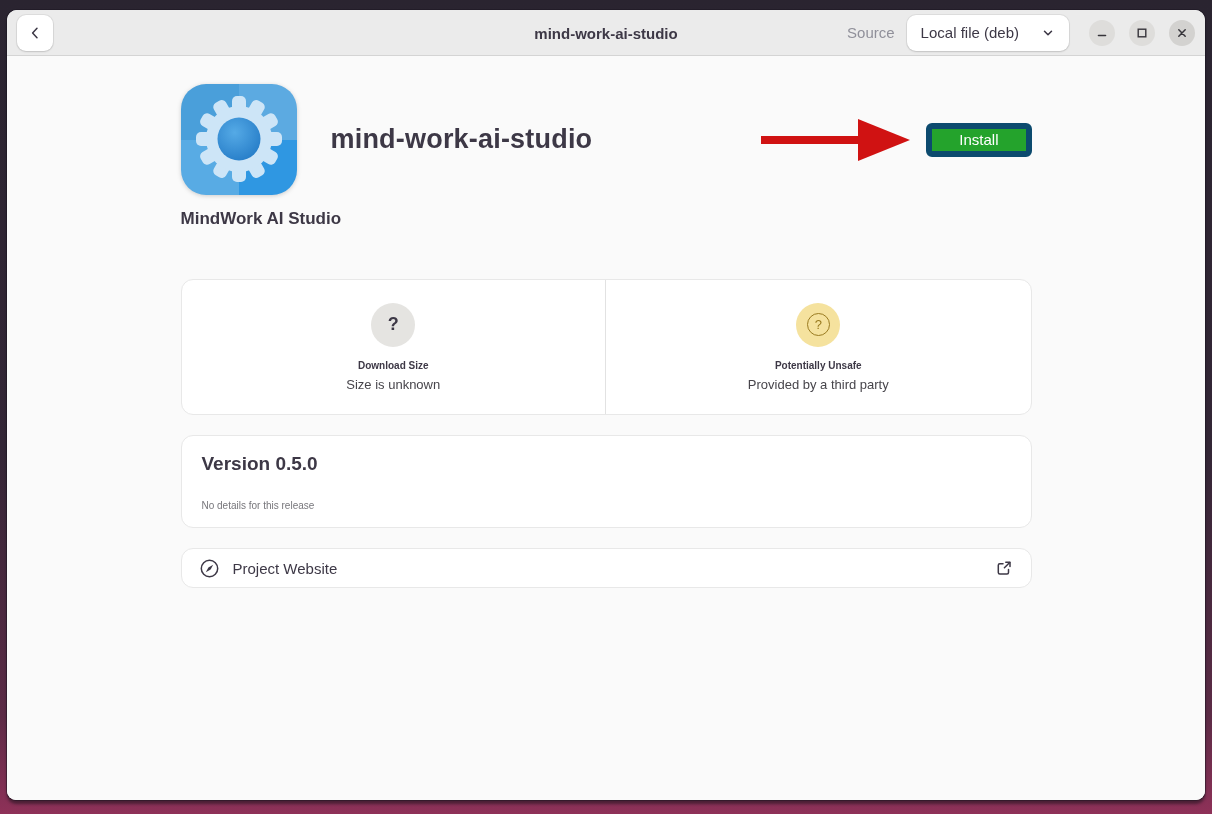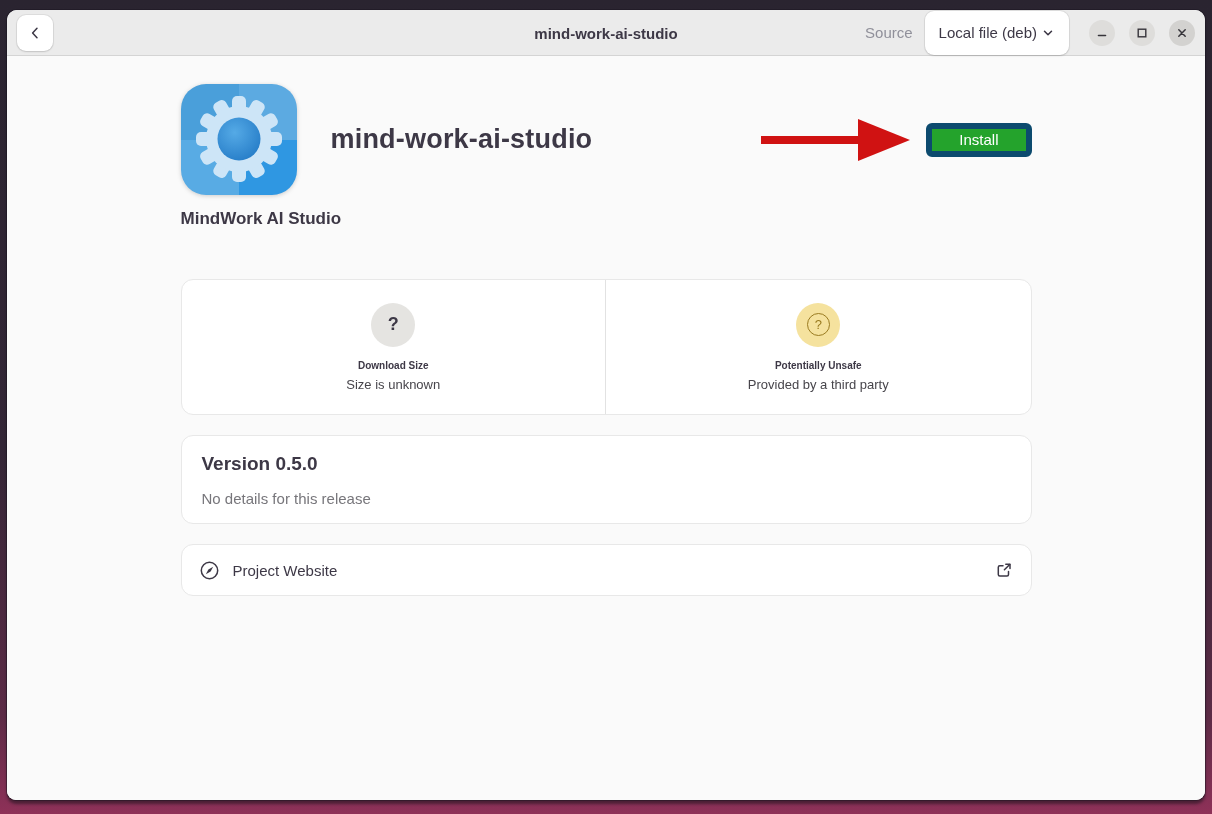--- a/index.html
+++ b/index.html
@@ -47,26 +47,26 @@
     left: 50%; top: 50%;
     transform: translate(-50%, -50%);
     font-size: 15px;
     font-weight: 700;
     color: #3d3846;
     white-space: nowrap;
   }
   .tb-right { margin-left: auto; display: flex; align-items: center; gap: 12px; }
   .source-label { font-size: 15px; color: #90909a; }
   .source-dropdown {
-    height: 44px;
+    height: 36px;
     background: #ffffff;
     border: none;
     border-radius: 9px;
     box-shadow: 0 1px 2px rgba(0,0,0,0.12), 0 0 0 1px rgba(0,0,0,0.06);
-    display: flex; align-items: center; gap: 4px;
+    display: flex; align-items: center; gap: 22px;
     padding: 0 14px;
     font-size: 15px;
     color: #3d3846;
     cursor: pointer;
   }
   .win-controls { display: flex; align-items: center; gap: 14px; margin-left: 8px; }
   .win-btn {
     width: 26px; height: 26px;
     border-radius: 50%;
     border: none;
@@ -141,25 +141,25 @@
     display: flex; align-items: center; justify-content: center;
     font-size: 13px;
     color: #9a7b20;
     font-weight: 400;
   }
   .tile-title { margin-top: 13px; font-size: 10px; font-weight: 700; color: #3d3846; }
   .tile-desc  { margin-top: 6px;  font-size: 13px; color: #47454b; }
 
   .version-card { margin-top: 20px; padding: 17px 20px 16px; }
   .version-title { font-size: 19px; font-weight: 700; color: #3d3846; }
-  .version-desc  { margin-top: 15px; font-size: 15px; color: #77767b; }
+  .version-desc  { margin-top: 25px; font-size: 10px; color: #77767b; }
 
   .link-card {
     margin-top: 20px;
-    height: 52px;
+    height: 40px;
     display: flex;
     align-items: center;
     padding: 0 17px;
     cursor: pointer;
   }
   .link-label { margin-left: 13px; font-size: 15px; color: #3d3846; }
   .link-trailing { margin-left: auto; display: flex; align-items: center; }
 
   svg { display: block; }
 </style>

